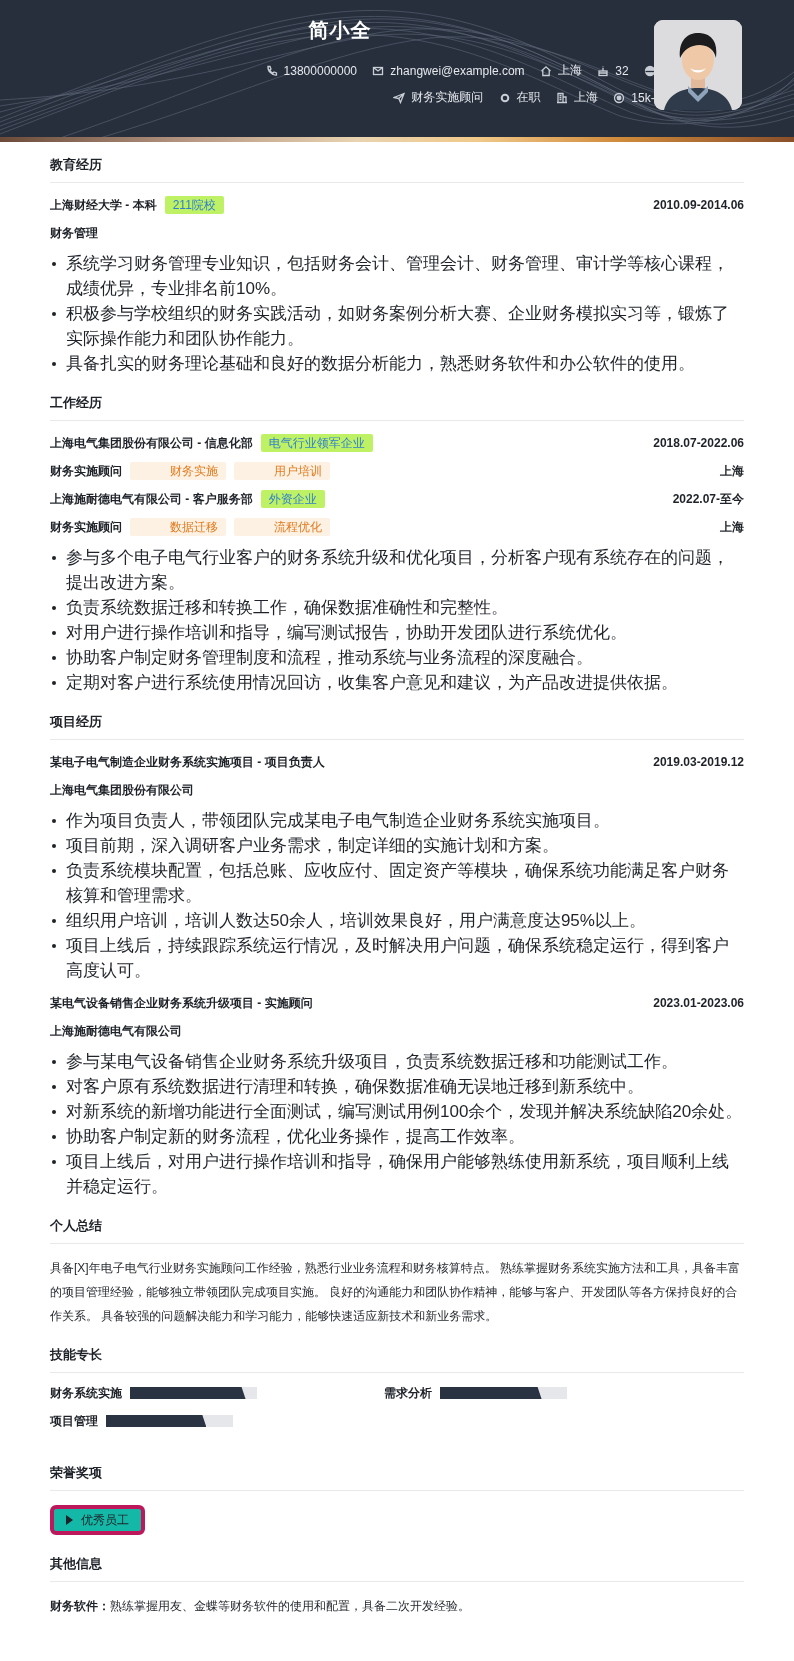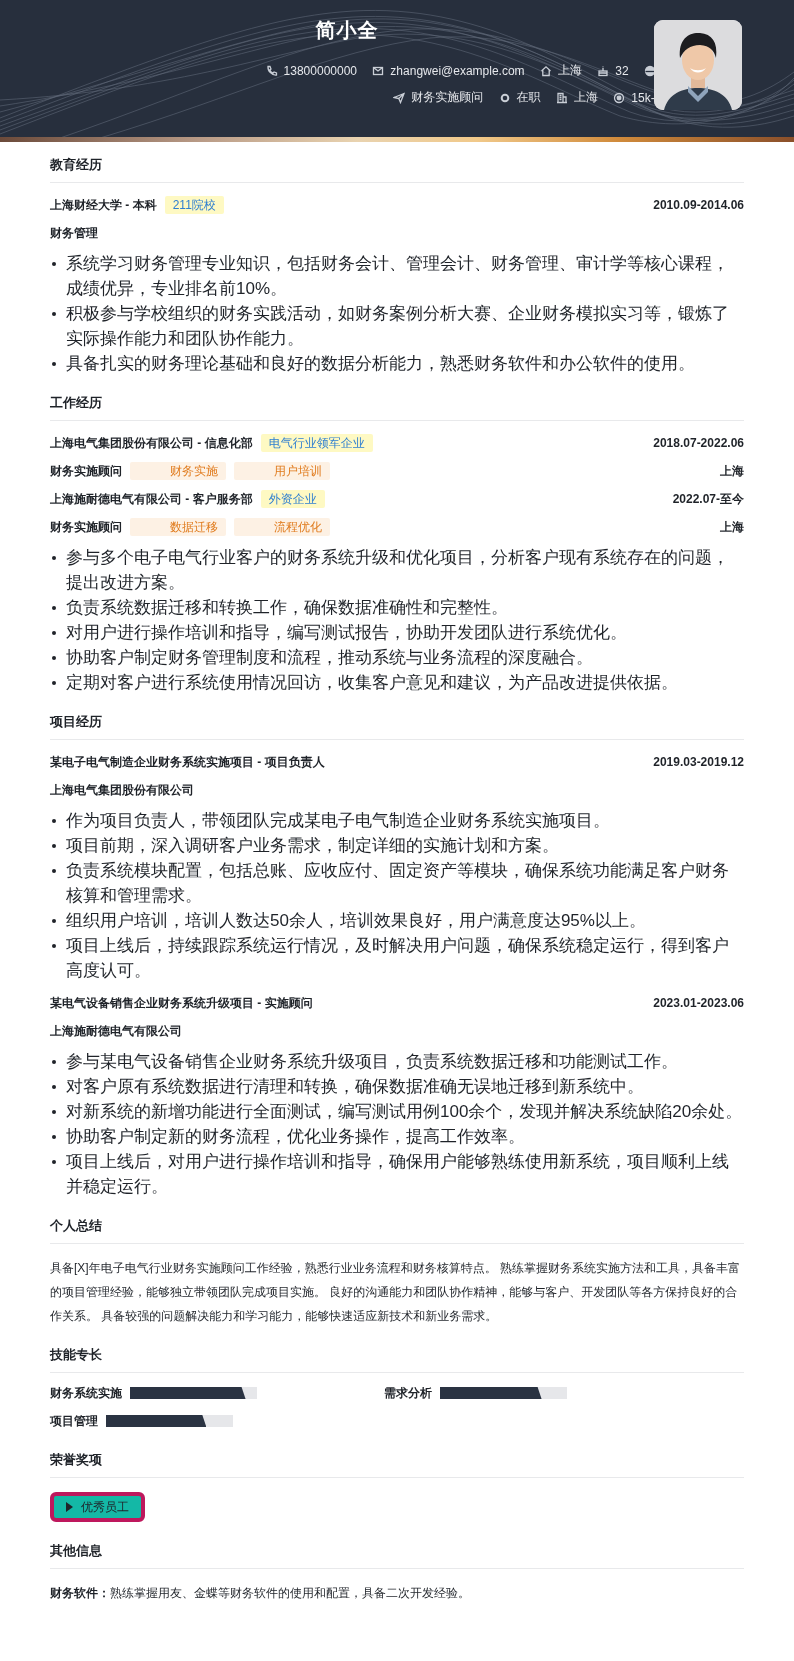--- a/index.html
+++ b/index.html
@@ -3,36 +3,36 @@
 <meta charset="utf-8">
 <style>
   * { box-sizing: border-box; margin: 0; padding: 0; }
   html, body { width: 794px; background: #ffffff; }
   body { font-family: "Liberation Sans", "DejaVu Sans", sans-serif; color: #1f2329; font-size: 12px; }
 
   .header { position: relative; width: 794px; height: 142px; background: #272f3d; overflow: hidden; }
   .header .waves { position: absolute; left: 0; top: 0; width: 794px; height: 138px; }
   .header .stripe { position: absolute; left: 0; top: 137px; width: 794px; height: 5px;
     background: linear-gradient(90deg, #6b4a3a 0%, #b89a86 25%, #e9d3b0 45%, #f1c98a 60%, #d08a3b 78%, #8a4f2a 100%); }
-  .name { position: absolute; left: 7px; width: 680px; top: 17px; text-align: center; color: #ffffff; font-size: 20px; font-weight: bold; letter-spacing: 1px; }
+  .name { position: absolute; left: 0; width: 680px; top: 17px; text-align: center; color: #ffffff; font-size: 20px; font-weight: bold; letter-spacing: 1px; }
   .info-row { position: absolute; left: 0; width: 680px; text-align: right; color: #e6e8ec; font-size: 12px; white-space: nowrap; }
   .info-row.r1 { top: 62px; }
   .info-row.r2 { top: 89px; }
   .info-item { display: inline-flex; align-items: center; margin: 0 6px; }
   .info-item svg { width: 12px; height: 12px; margin-right: 6px; stroke: #c9ced6; fill: none; stroke-width: 1.3; }
   .photo { position: absolute; left: 654px; top: 20px; width: 88px; height: 90px; border-radius: 9px; background: #d9d9db; overflow: hidden; }
 
   .content { padding: 0 50px 0 50px; }
   .section { margin-top: 14px; }
   .section-title { font-size: 13px; font-weight: bold; color: #1f2329; padding-bottom: 8px; border-bottom: 1px solid #e8e9eb; margin-bottom: 12px; }
   .entry-head { display: flex; justify-content: space-between; align-items: center; height: 20px; margin-bottom: 8px; }
   .entry-head .left { display: flex; align-items: center; font-weight: bold; font-size: 12px; }
   .entry-head .right { font-weight: bold; font-size: 12px; }
   .tag { display: inline-block; font-weight: normal; font-size: 12px; padding: 1px 8px; margin-left: 8px; border-radius: 2px; line-height: 16px; }
-  .tag.blue { background: #fef9c3; color: #2f7fd0; }
+  .tag.blue { background: #bef264; color: #2f7fd0; }
   .tag.orange { background: #fdf1e4; color: #e07b1d; padding-left: 40px; }
   .sub-head { display: flex; justify-content: space-between; align-items: center; height: 20px; margin-bottom: 8px; font-weight: bold; }
   .sub-head .left { display: flex; align-items: center; }
   ul.bullets { list-style: none; margin-bottom: 10px; }
   ul.bullets li { position: relative; padding-left: 16px; line-height: 25px; font-size: 17px; color: #1f2329; }
   ul.bullets li::before { content: ""; position: absolute; left: 2px; top: 11px; width: 4px; height: 4px; border-radius: 50%; background: #1f2329; }
 
   .summary { font-size: 12px; line-height: 24px; color: #1f2329; }
 
   .skills { display: grid; grid-template-columns: 334px 334px; row-gap: 12px; margin-top: 2px; }
@@ -278,21 +278,21 @@
       </div>
       <div class="skill">
         <span>项目管理</span>
         <div class="bar">
             <div class="fill" style="width: 79%;"></div>
           </div>
       </div>
     </div>
   </div>
 
-  <div class="section" style="margin-top:22px">
+  <div class="section" style="margin-top:35px">
     <div class="section-title">荣誉奖项</div>
     <div class="award">
       <span class="tri"></span>
       <span>优秀员工</span>
     </div>
   </div>
 
   <div class="section" style="margin-top:14px">
     <div class="section-title">其他信息</div>
     <p class="other">

